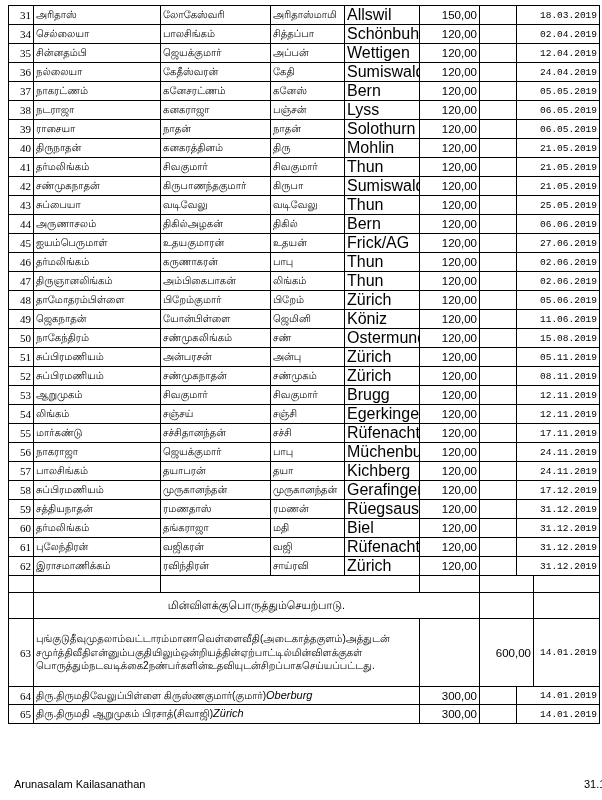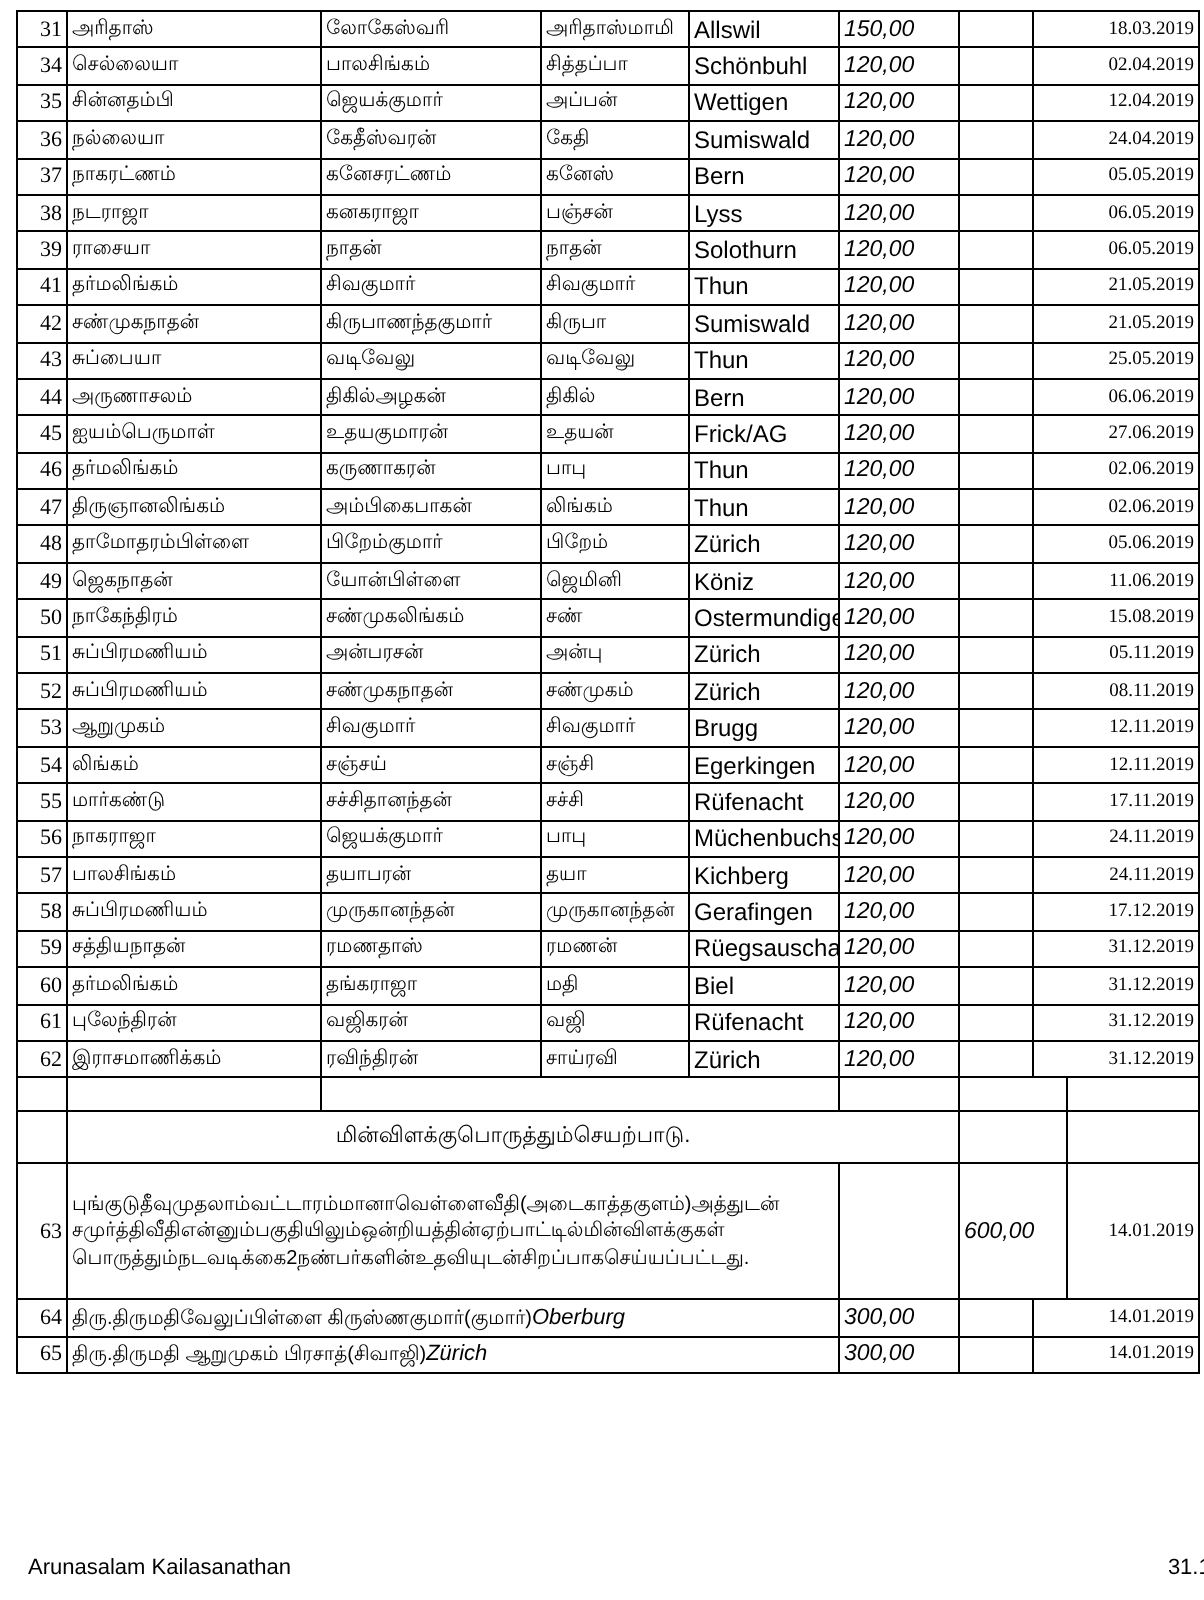--- a/index.html
+++ b/index.html
@@ -5,23 +5,23 @@
   html,body{margin:0;padding:0;background:#ffffff;}
   #page{position:relative;width:602px;height:800px;background:#ffffff;overflow:hidden;
         font-family:"Liberation Sans",sans-serif;color:#000;padding-left:44px;}
   table.ledger{position:absolute;top:5px;left:8px;width:591px;border-collapse:collapse;
         table-layout:fixed;}
   table.ledger td{border:1px solid #000;overflow:hidden;white-space:nowrap;padding:0 2px;
         vertical-align:middle;}
   tr.r{height:18.4px;}
   td.c-no{font-family:"Liberation Serif",serif;font-size:11px;text-align:right;padding-right:2px;}
   td.c-t{font-size:10px;text-align:left;}
-  td.c-city{font-size:12px;text-align:left;padding-left:3px;}
-  td.c-amt{font-size:11.5px;text-align:left;padding-right:4px;font-style:italic;}
-  td.c-date{font-family:Liberation Serif, serif;font-size:9.5px;text-align:right;padding-right:5px;}
+  td.c-city{font-size:16px;text-align:left;padding-left:3px;}
+  td.c-amt{font-size:11.5px;text-align:right;padding-right:4px;}
+  td.c-date{font-family:Liberation Mono, monospace;font-size:9.5px;text-align:right;padding-right:5px;}
   td.c-e{}
   tr.spacer{height:17px;}
   tr.hdr-row1{height:26px;}
   tr.hdr-row2{height:24px;}
   td.hdr{font-size:11px;font-weight:normal;text-align:center;white-space:nowrap;}
   tr.big{height:68px;}
   td.desc{vertical-align:middle;font-size:10px;white-space:normal;line-height:13.5px;
         padding:2px 4px 14px 4px;margin-top:18px;}
   td.helper{font-size:10px;text-align:left;}
   td.helper .latin{font-size:11px;font-style:italic;}
@@ -119,20 +119,30 @@
           <td class="c-no">39</td>
           <td class="c-t">ராசையா</td>
           <td class="c-t">நாதன்</td>
           <td class="c-t">நாதன்</td>
           <td class="c-city">Solothurn</td>
           <td class="c-amt">120,00</td>
           <td class="c-e"></td>
           <td class="c-date" colspan="2">06.05.2019</td>
         </tr>
 
+        <tr class="r">
+          <td class="c-no">40</td>
+          <td class="c-t">திருநாதன்</td>
+          <td class="c-t">கனகரத்தினம்</td>
+          <td class="c-t">திரு</td>
+          <td class="c-city">Mohlin</td>
+          <td class="c-amt">120,00</td>
+          <td class="c-e"></td>
+          <td class="c-date" colspan="2">21.05.2019</td>
+        </tr>
 
         <tr class="r">
           <td class="c-no">41</td>
           <td class="c-t">தர்மலிங்கம்</td>
           <td class="c-t">சிவகுமார்</td>
           <td class="c-t">சிவகுமார்</td>
           <td class="c-city">Thun</td>
           <td class="c-amt">120,00</td>
           <td class="c-e"></td>
           <td class="c-date" colspan="2">21.05.2019</td>

